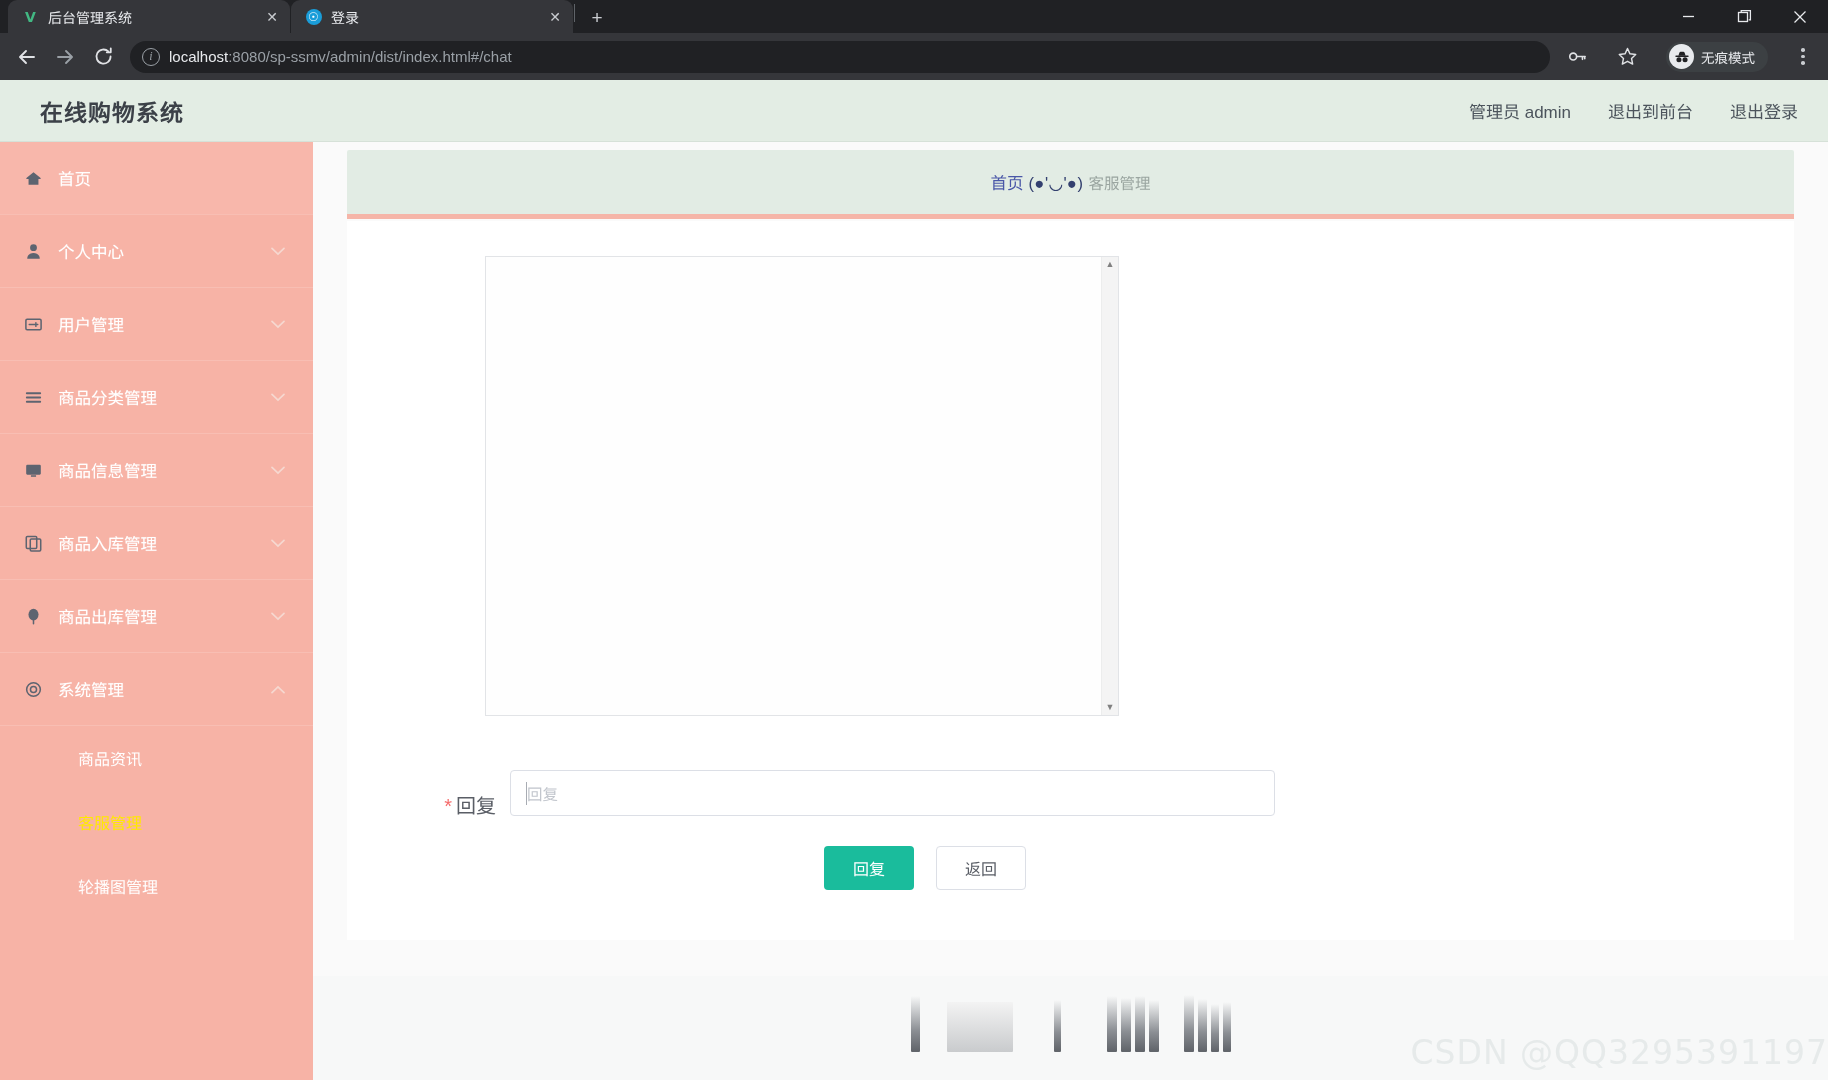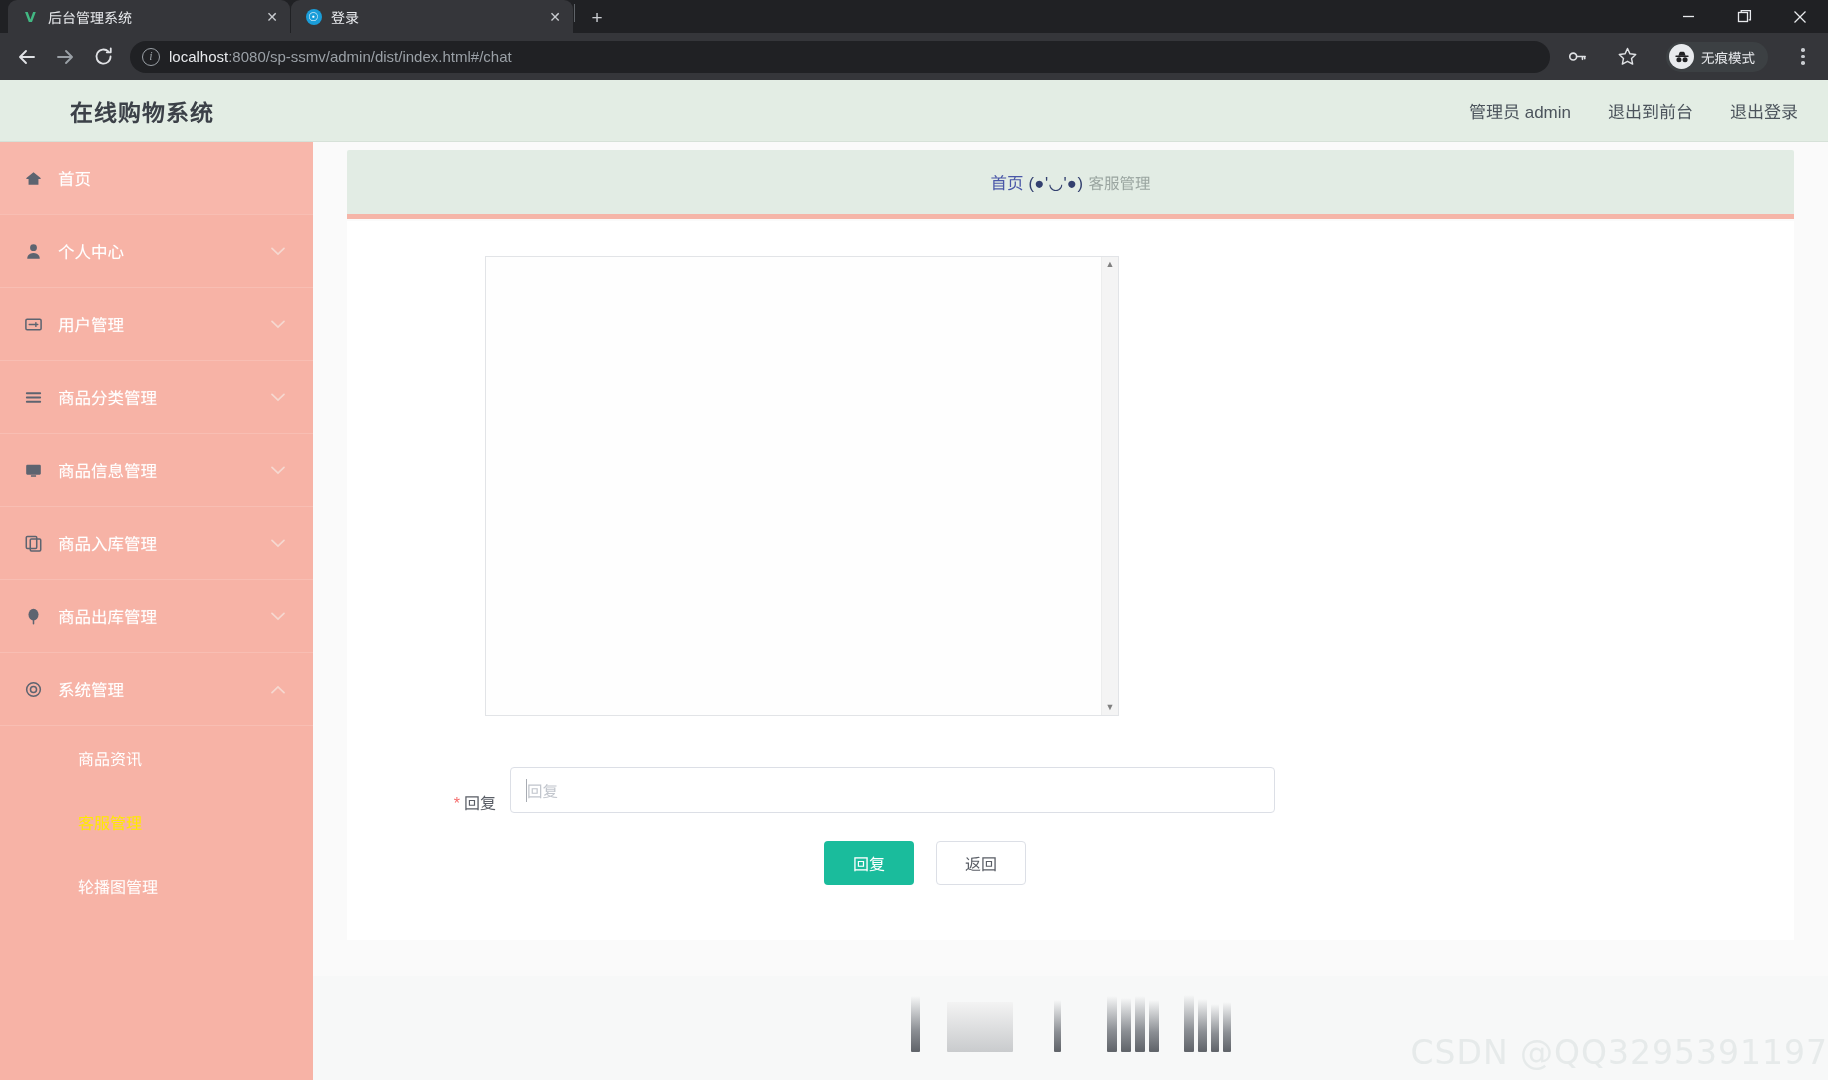--- a/index.html
+++ b/index.html
@@ -90,21 +90,21 @@
   .kebab i { width: 3.5px; height: 3.5px; border-radius: 50%; background: #c9ccd0; display: block; }
 
   
   .app { flex: 1; display: flex; flex-direction: column; background: #fff; min-height: 0; }
 
   .app-header {
     height: 62px; background: #e3ede4; display: flex; align-items: center;
     justify-content: space-between; padding: 0 30px 0 30px; flex: none;
     border-bottom: 1px solid #d6e1d8;
   }
-  .app-title { font-size: 23px; font-weight: bold; color: #3c4148; letter-spacing: 1px; margin-left: 40px; }
+  .app-title { font-size: 23px; font-weight: bold; color: #3c4148; letter-spacing: 1px; margin-left: 10px; }
   .app-nav { display: flex; align-items: center; gap: 37px; font-size: 17px; color: #4c545c; }
   .app-nav span { white-space: nowrap; }
 
   .app-body { flex: 1; display: flex; min-height: 0; }
 
   
   .sidebar {
     width: 313px; background: #f7b3a6; flex: none; overflow: hidden;
     display: flex; flex-direction: column;
   }
@@ -149,21 +149,21 @@
   .chat-area { flex: 1; }
   .chat-scroll {
     width: 17px; background: #f4f4f4; border-left: 1px solid #eceded;
     display: flex; flex-direction: column; justify-content: space-between;
     align-items: center; padding: 3px 0;
   }
   .arrow { font-size: 9px; color: #808080; line-height: 1; }
 
   .form-row { display: flex; align-items: center; margin-top: 50px; padding-left: 63px; }
   .form-label {
-    width: 100px; text-align: right; padding-right: 14px; font-size: 16px;
+    width: 100px; text-align: right; padding-right: 14px; font-size: 20px;
     color: #5a5e66; white-space: nowrap; margin-top: 24px;
   }
   .req { color: #f56c6c; margin-right: 4px; }
   .txtfield {
     width: 765px; height: 46px; border: 1px solid #dcdfe6; border-radius: 4px;
     display: flex; align-items: center; padding: 0 16px; background: #fff;
     position: relative;
   }
   .txtfield .ph { font-size: 15.5px; color: #c2c6cd; }
   .caret { position: absolute; left: 15px; top: 11px; width: 1px; height: 23px; background: #a8acb3; }

